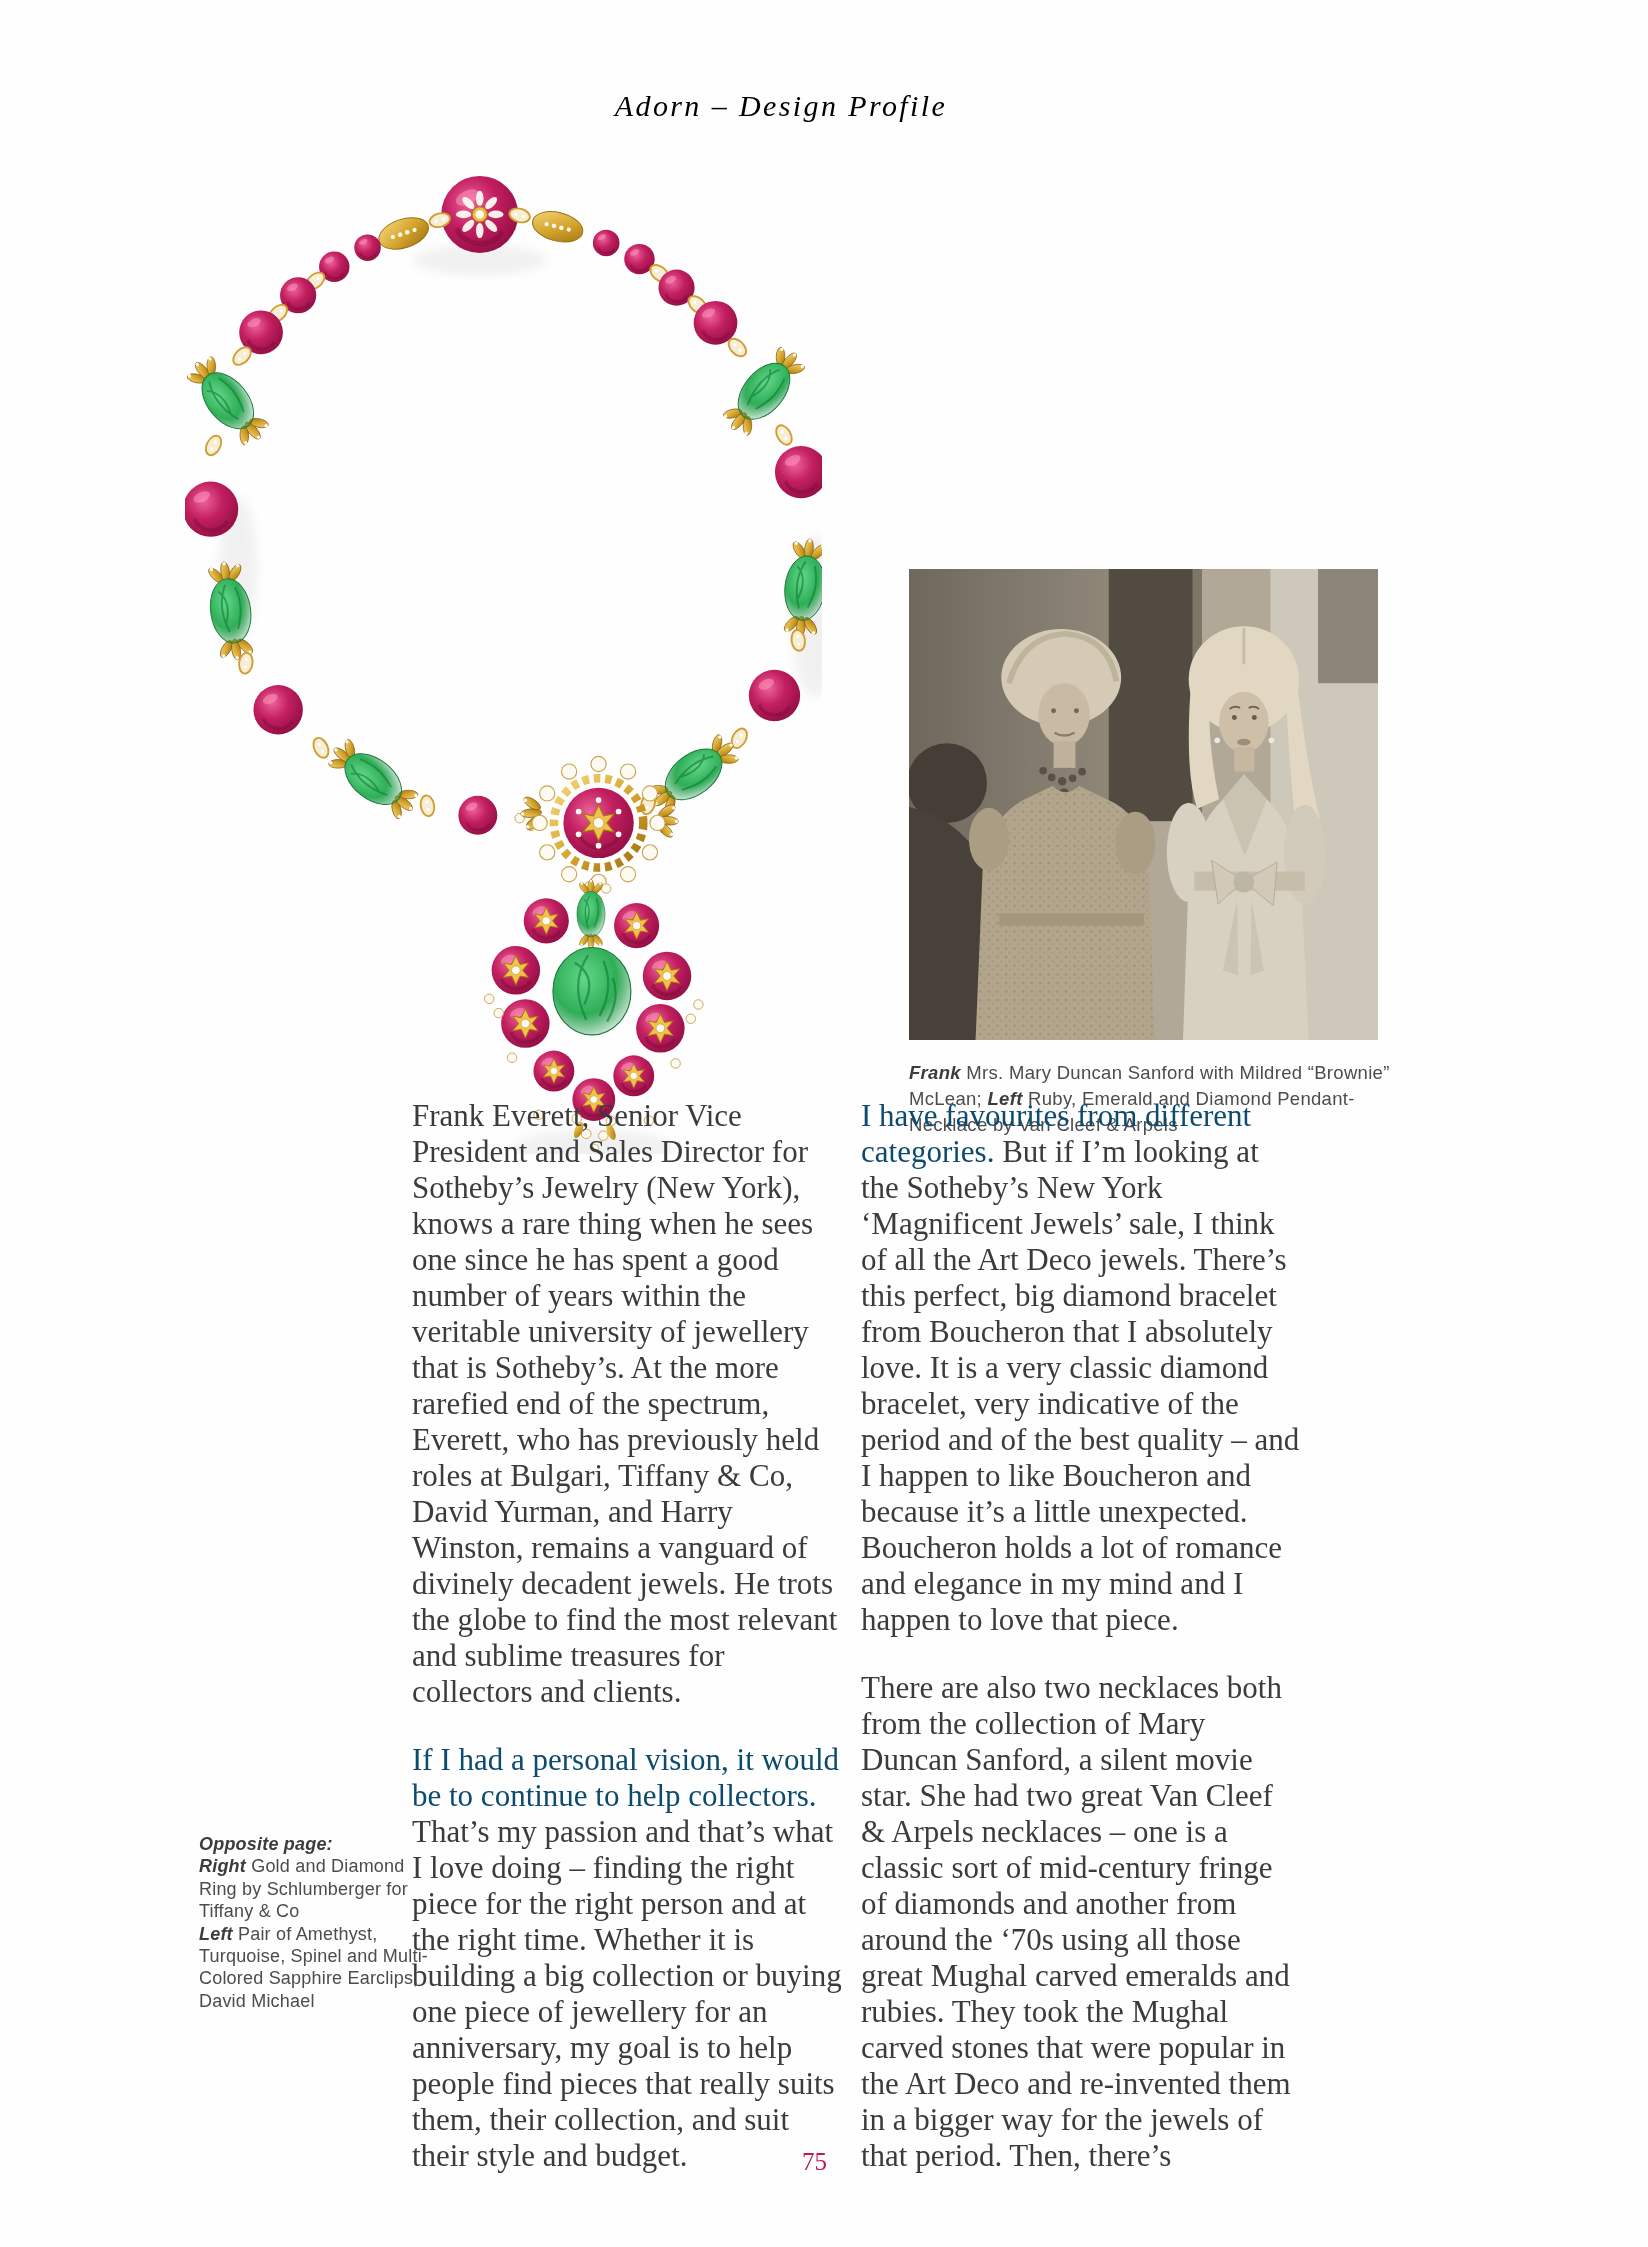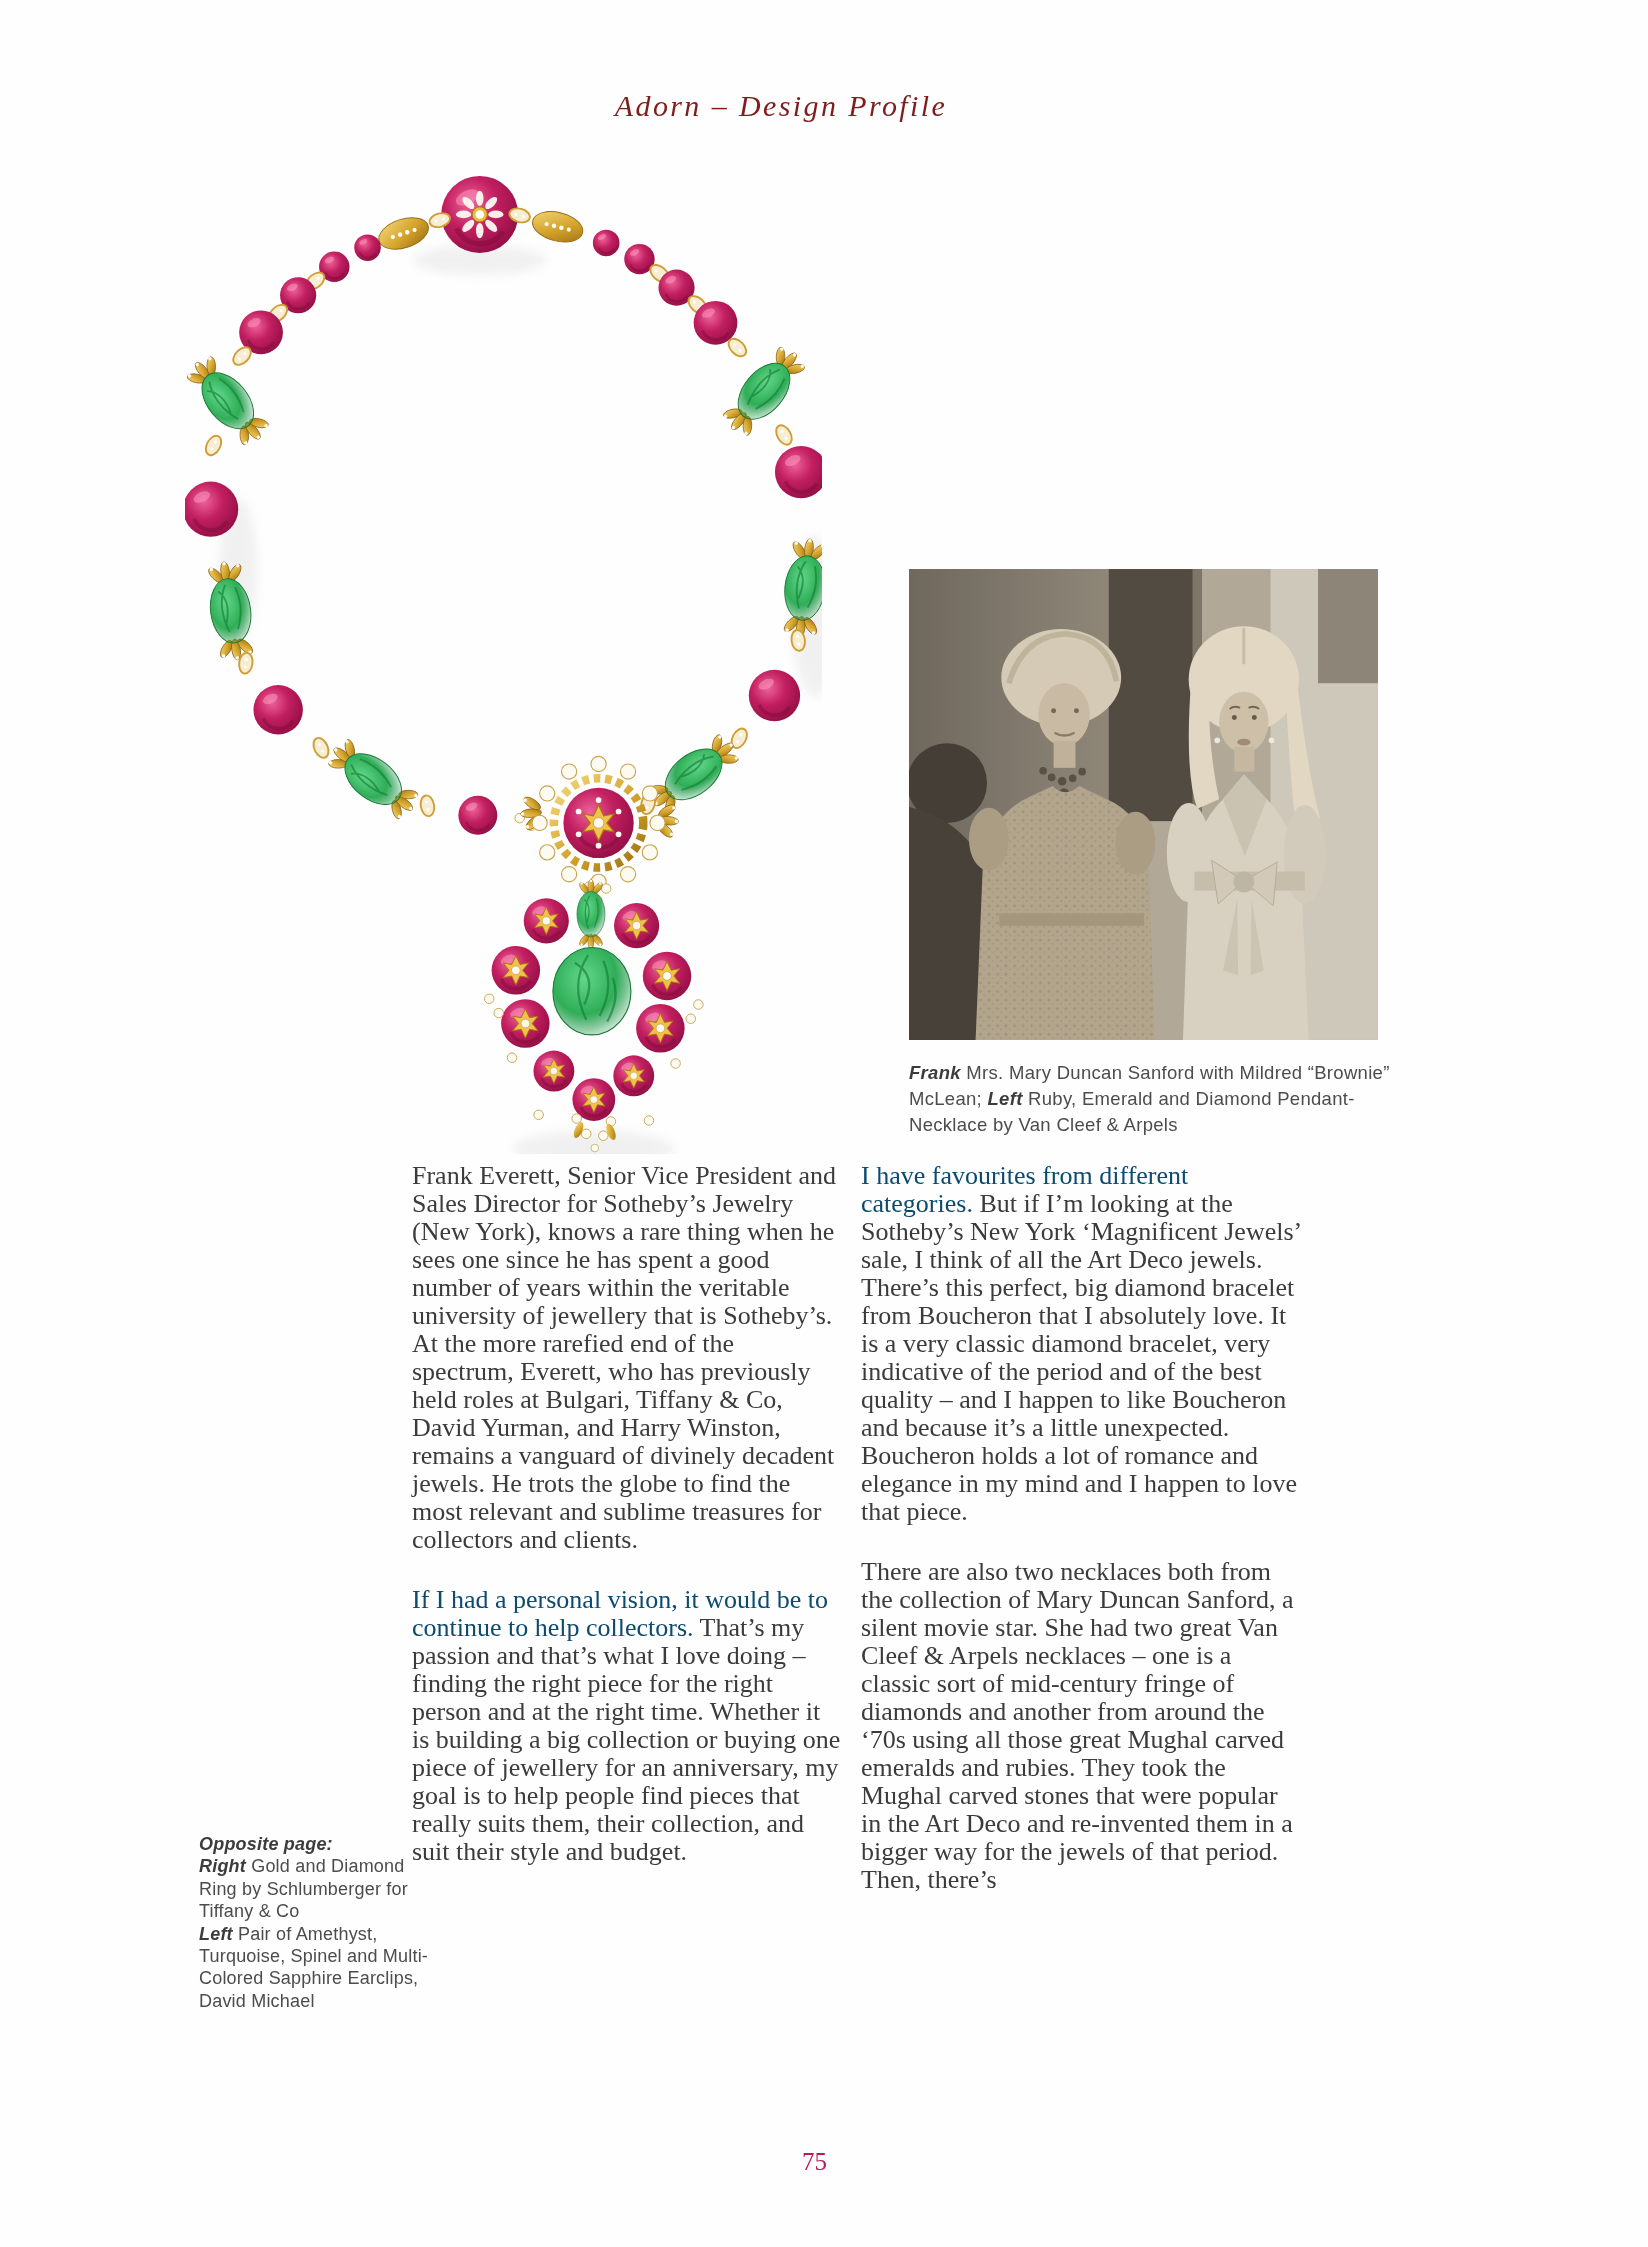--- a/index.html
+++ b/index.html
@@ -1,27 +1,27 @@
 <!DOCTYPE html>
 <html style="font-size:15px"><head>
 <meta charset="utf-8">
 <style>
   html,body{margin:0;padding:0;background:#e8e8e8;}
   .page{position:relative;width:1648px;height:2247px;background:#fefefdf9;background:#fefefe;margin:0 auto;overflow:hidden;
         font-family:"Liberation Serif",serif;color:#3a3a3a;}
   .page-title{position:absolute;left:181px;top:89px;width:1200px;text-align:center;
-      font-style:italic;font-size:30px;letter-spacing:2.4px;color:#7f1d1d;
+      font-style:italic;font-size:30px;letter-spacing:2.4px;color:#000000;
       font-family:"Liberation Serif",serif;}
   .necklace-fig{position:absolute;left:185px;top:160px;width:637px;height:994px;}
   .event-photo{position:absolute;left:909px;top:569px;width:469px;height:471px;background:#b2aa9a;overflow:hidden;}
   .photo-caption{position:absolute;left:909px;top:1041px;width:496px;
       font-family:"Liberation Sans",sans-serif;font-size:18.5px;line-height:26px;
       color:#4c4c4c;letter-spacing:0.3px;}
   .photo-caption strong, .side-caption strong{font-style:italic;font-weight:700;color:#3c3c3c;}
-  .col{position:absolute;top:1162px;font-size:26px;line-height:28px;color:#3b3b3b;}
+  .col{position:absolute;top:1098px;font-size:31px;line-height:36px;color:#3b3b3b;}
   .col-1{left:412px;width:430px;}
   .col-2{left:861px;width:441px;}
   .body-p{margin:0 0 32px 0;}
   .body-p strong{font-weight:400;color:#0c4a6e;}
   .side-caption{position:absolute;left:187px;top:1815px;width:230px;
       font-family:"Liberation Sans",sans-serif;font-size:18px;line-height:22.4px;
       color:#4c4c4c;letter-spacing:0.2px;margin-left:12px;}
   .cap-block{display:block;}
   .page-number{position:absolute;left:748px;top:2148px;width:133px;text-align:center;
       font-size:25px;color:#be185d;}

